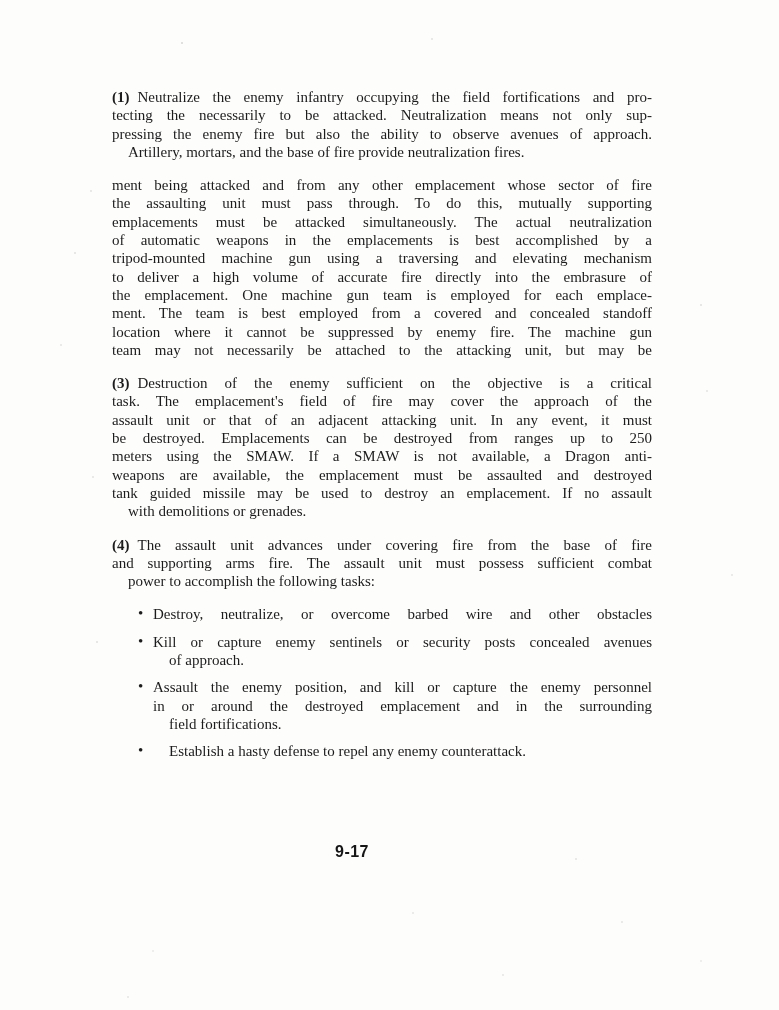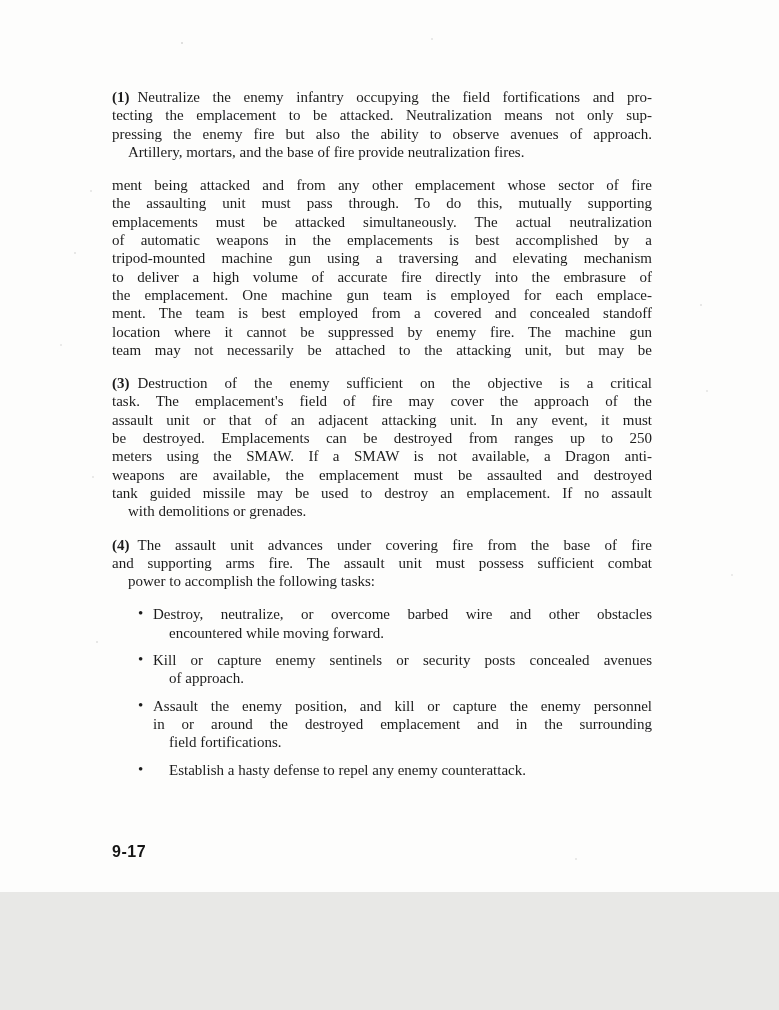--- a/index.html
+++ b/index.html
@@ -1,19 +1,19 @@
 <!DOCTYPE html>
 <html style="--ink: #1c1c1c; --paper: #fdfdfc;"><head>
 <meta charset="utf-8">
 <style>
   html, body { margin: 0; padding: 0; background: #e8e8e6; }
   .page {
     position: relative;
     width: 779px;
-    height: 892px;
+    height: 1010px;
     background: var(--paper, #fdfdfc);
     overflow: hidden;
     font-family: "Liberation Serif", "DejaVu Serif", serif;
     color: var(--ink, #1c1c1c);
   }
   .content {
     position: absolute;
     left: 112px;
     top: 88px;
     width: 540px;
@@ -42,20 +42,21 @@
     position: absolute;
     left: 26px;
     top: -1px;
     font-size: 15px;
   }
   .page-number {
     position: absolute;
     left: 112px;
     top: 843px;
     width: 480px;
+    text-align: center;
     font-family: "Liberation Sans", "DejaVu Sans", sans-serif;
     font-weight: bold;
     font-size: 16px;
     letter-spacing: 0.5px;
     color: #161616;
   }
   
   .specks {
     position: absolute;
     left: 0; top: 0;
@@ -85,21 +86,21 @@
 </head>
 <body>
 
 <div class="page">
   <div class="specks"></div>
 
   <div class="content">
 
     <div class="para">
       <div class="ln"><b class="num">(1)</b><span>Neutralize the enemy infantry occupying the field fortifications and pro-</span></div>
-      <div class="ln">tecting the emplacement to be attacked. Neutralization means not only sup-</div>
+      <div class="ln">tecting the necessarily to be attacked. Neutralization means not only sup-</div>
       <div class="ln">pressing the enemy fire but also the ability to observe avenues of approach.</div>
       <div class="ln last">Artillery, mortars, and the base of fire provide neutralization fires.</div>
     </div>
 
     <div class="para">
       <div class="ln">ment being attacked and from any other emplacement whose sector of fire</div>
       <div class="ln">the assaulting unit must pass through. To do this, mutually supporting</div>
       <div class="ln">emplacements must be attacked simultaneously. The actual neutralization</div>
       <div class="ln">of automatic weapons in the emplacements is best accomplished by a</div>
       <div class="ln">tripod-mounted machine gun using a traversing and elevating mechanism</div>
@@ -123,21 +124,20 @@
 
     <div class="para">
       <div class="ln"><b class="num">(4)</b><span>The assault unit advances under covering fire from the base of fire</span></div>
       <div class="ln">and supporting arms fire. The assault unit must possess sufficient combat</div>
       <div class="ln last">power to accomplish the following tasks:</div>
     </div>
 
     <div class="bullet">
       <span class="mark">•</span>
       <div class="ln">Destroy, neutralize, or overcome barbed wire and other obstacles</div>
-      <div class="ln last">encountered while moving forward.</div>
     </div>
 
     <div class="bullet">
       <span class="mark">•</span>
       <div class="ln">Kill or capture enemy sentinels or security posts concealed avenues</div>
       <div class="ln last">of approach.</div>
     </div>
 
     <div class="bullet">
       <span class="mark">•</span>

